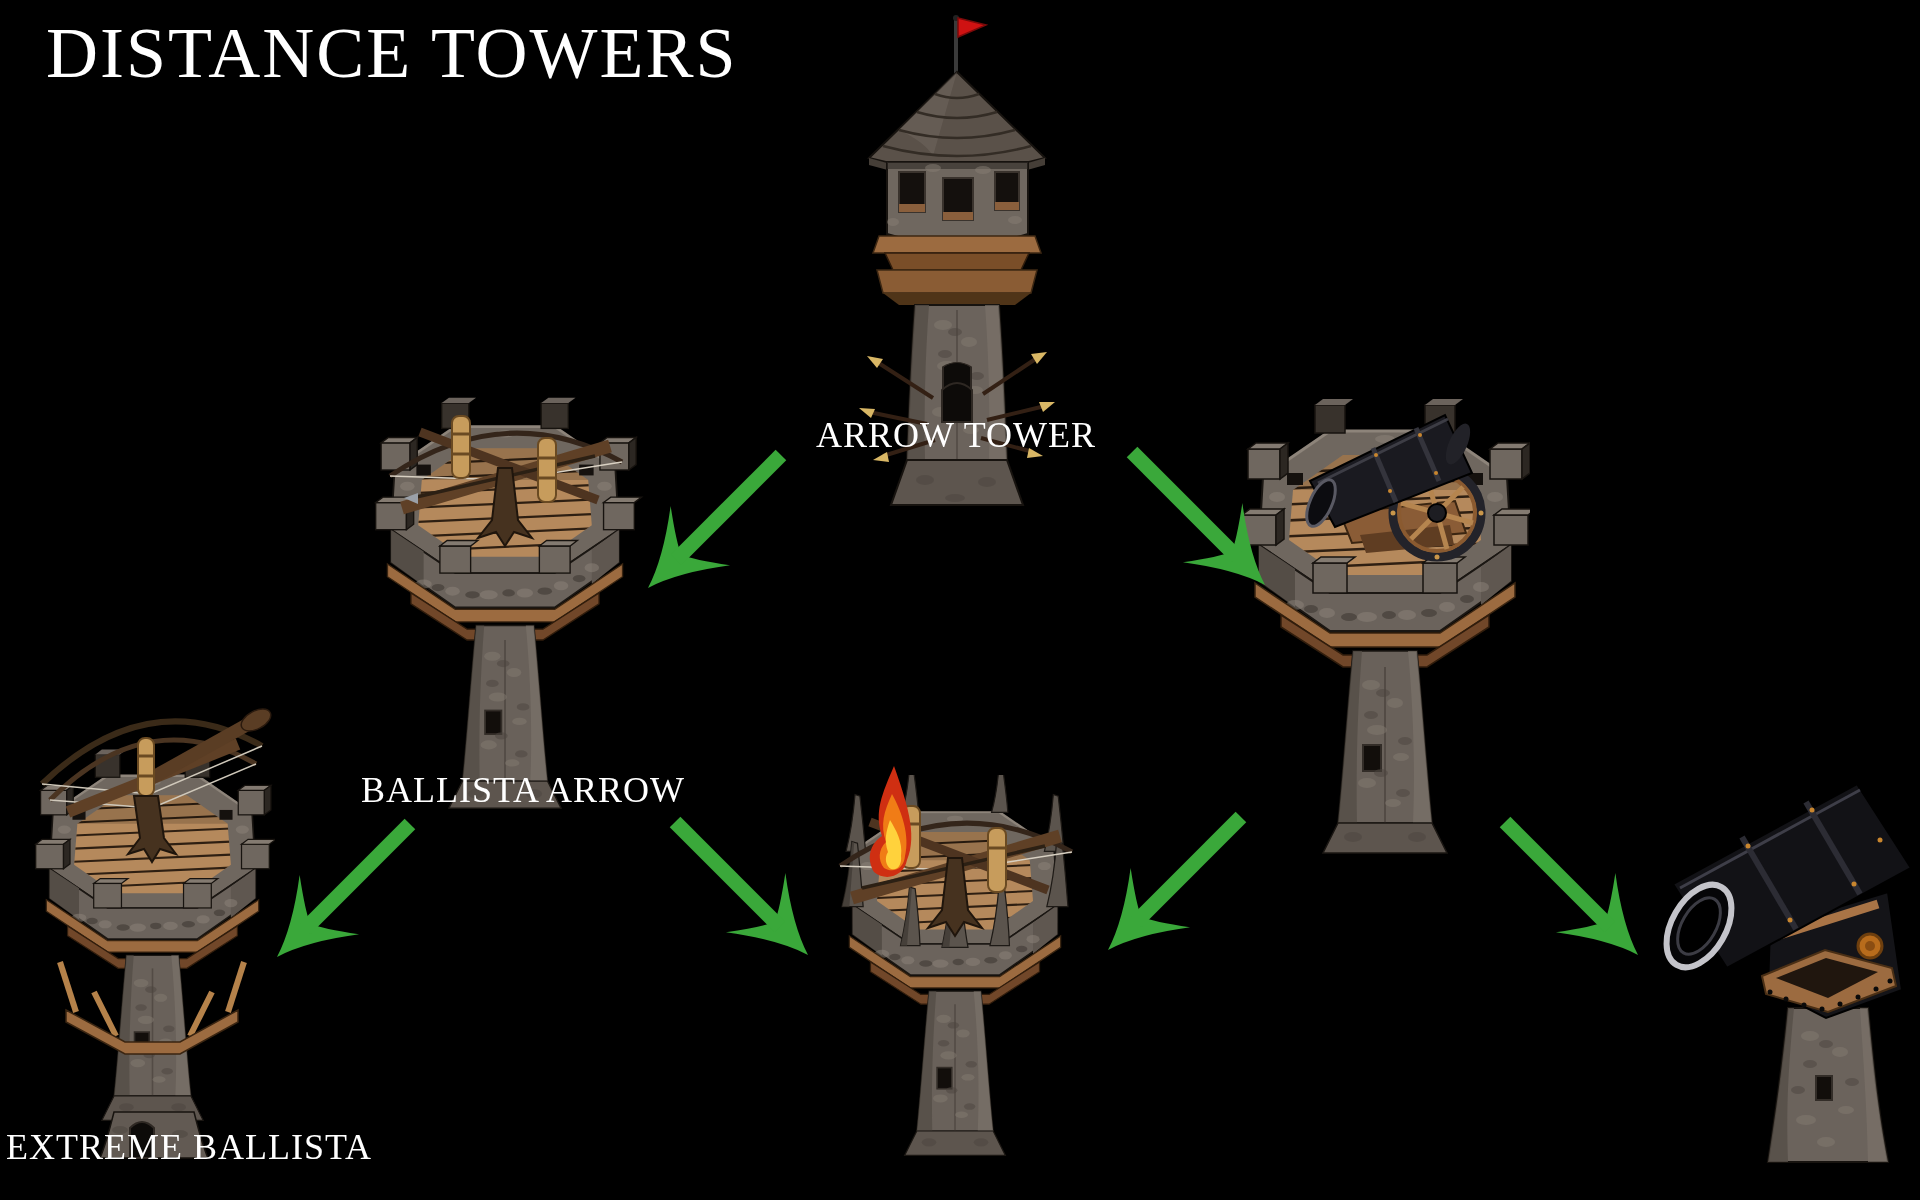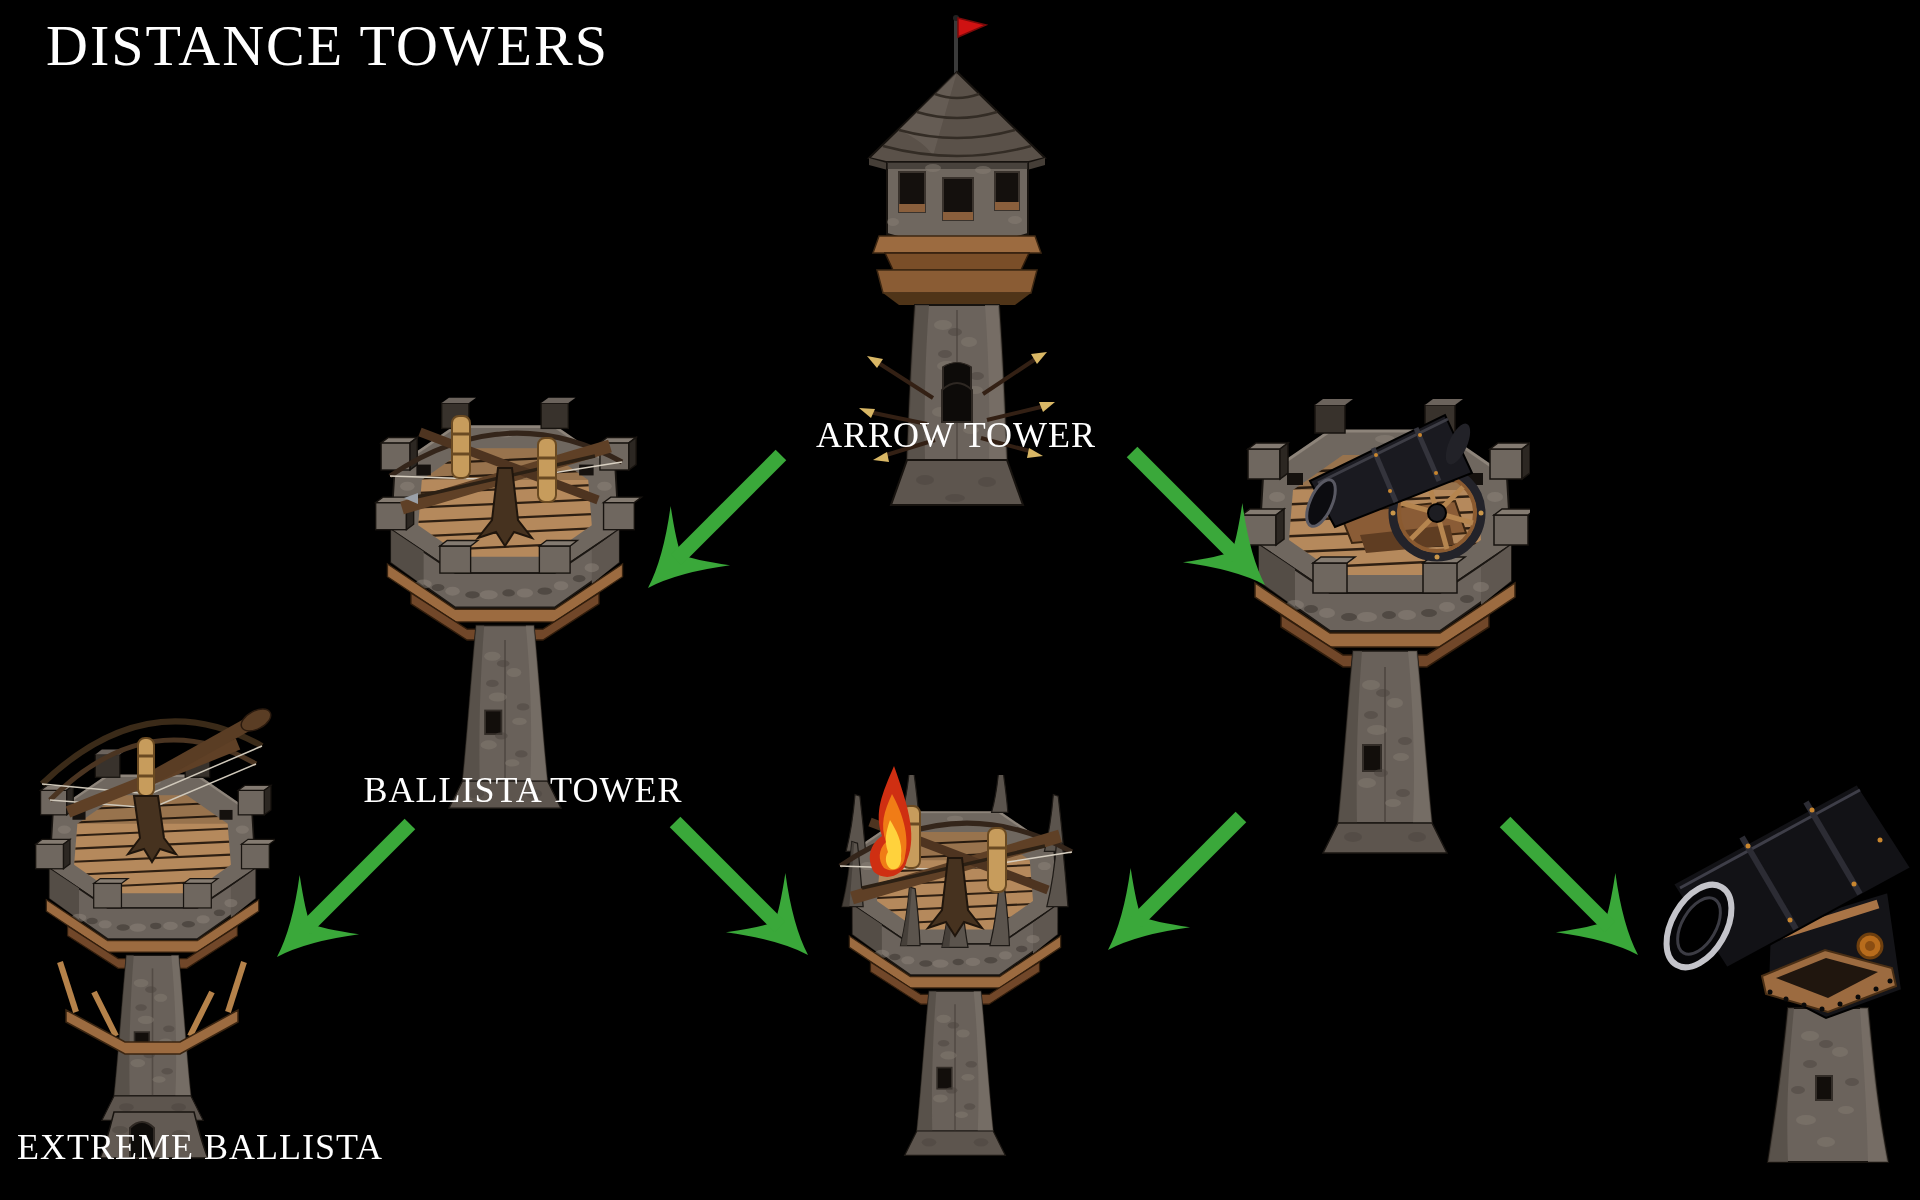--- a/index.html
+++ b/index.html
@@ -1,18 +1,18 @@
 <!DOCTYPE html>
 <html><head>
 <meta charset="utf-8">
 <style>
   html,body{margin:0;padding:0;background:#000;}
   #stage{position:relative;width:1920px;height:1200px;background:#000;overflow:hidden;
          font-family:"Liberation Serif",serif;}
-  .title{position:absolute;left:46px;top:16px;font-size:58px;line-height:1.05;color:#fff;
+  .title{position:absolute;left:46px;top:16px;font-size:72px;line-height:1.05;color:#fff;
          letter-spacing:2px;white-space:nowrap;z-index:6;}
   .node-label{position:absolute;transform:translateX(-50%);font-size:36px;color:#fff;
          letter-spacing:1px;white-space:nowrap;z-index:6;}
   .tower{position:absolute;z-index:1;}
   .edge{position:absolute;z-index:2;}
   svg{display:block;}
 </style>
 </head>
 <body>
 
@@ -433,16 +433,16 @@
         <use href="#greenArrow" transform="translate(31,158) rotate(-45)"></use>
       </svg>
   </div>
   <div class="edge" style="left:1474px;top:790px">
     <svg width="190" height="190">
         <use href="#greenArrow" transform="translate(164,165) rotate(-135)"></use>
       </svg>
   </div>
 
   <div class="node-label" style="left:956px;top:414px">ARROW TOWER</div>
-  <div class="node-label" style="left:523px;top:769px">BALLISTA TOWER</div>
-  <div class="node-label" style="left:200px;top:1126px">EXTREME BALLISTA</div>
+  <div class="node-label" style="left:523px;top:769px">BALLISTA ARROW</div>
+  <div class="node-label" style="left:189px;top:1126px">EXTREME BALLISTA</div>
 
 </div>
 
 </body></html>

